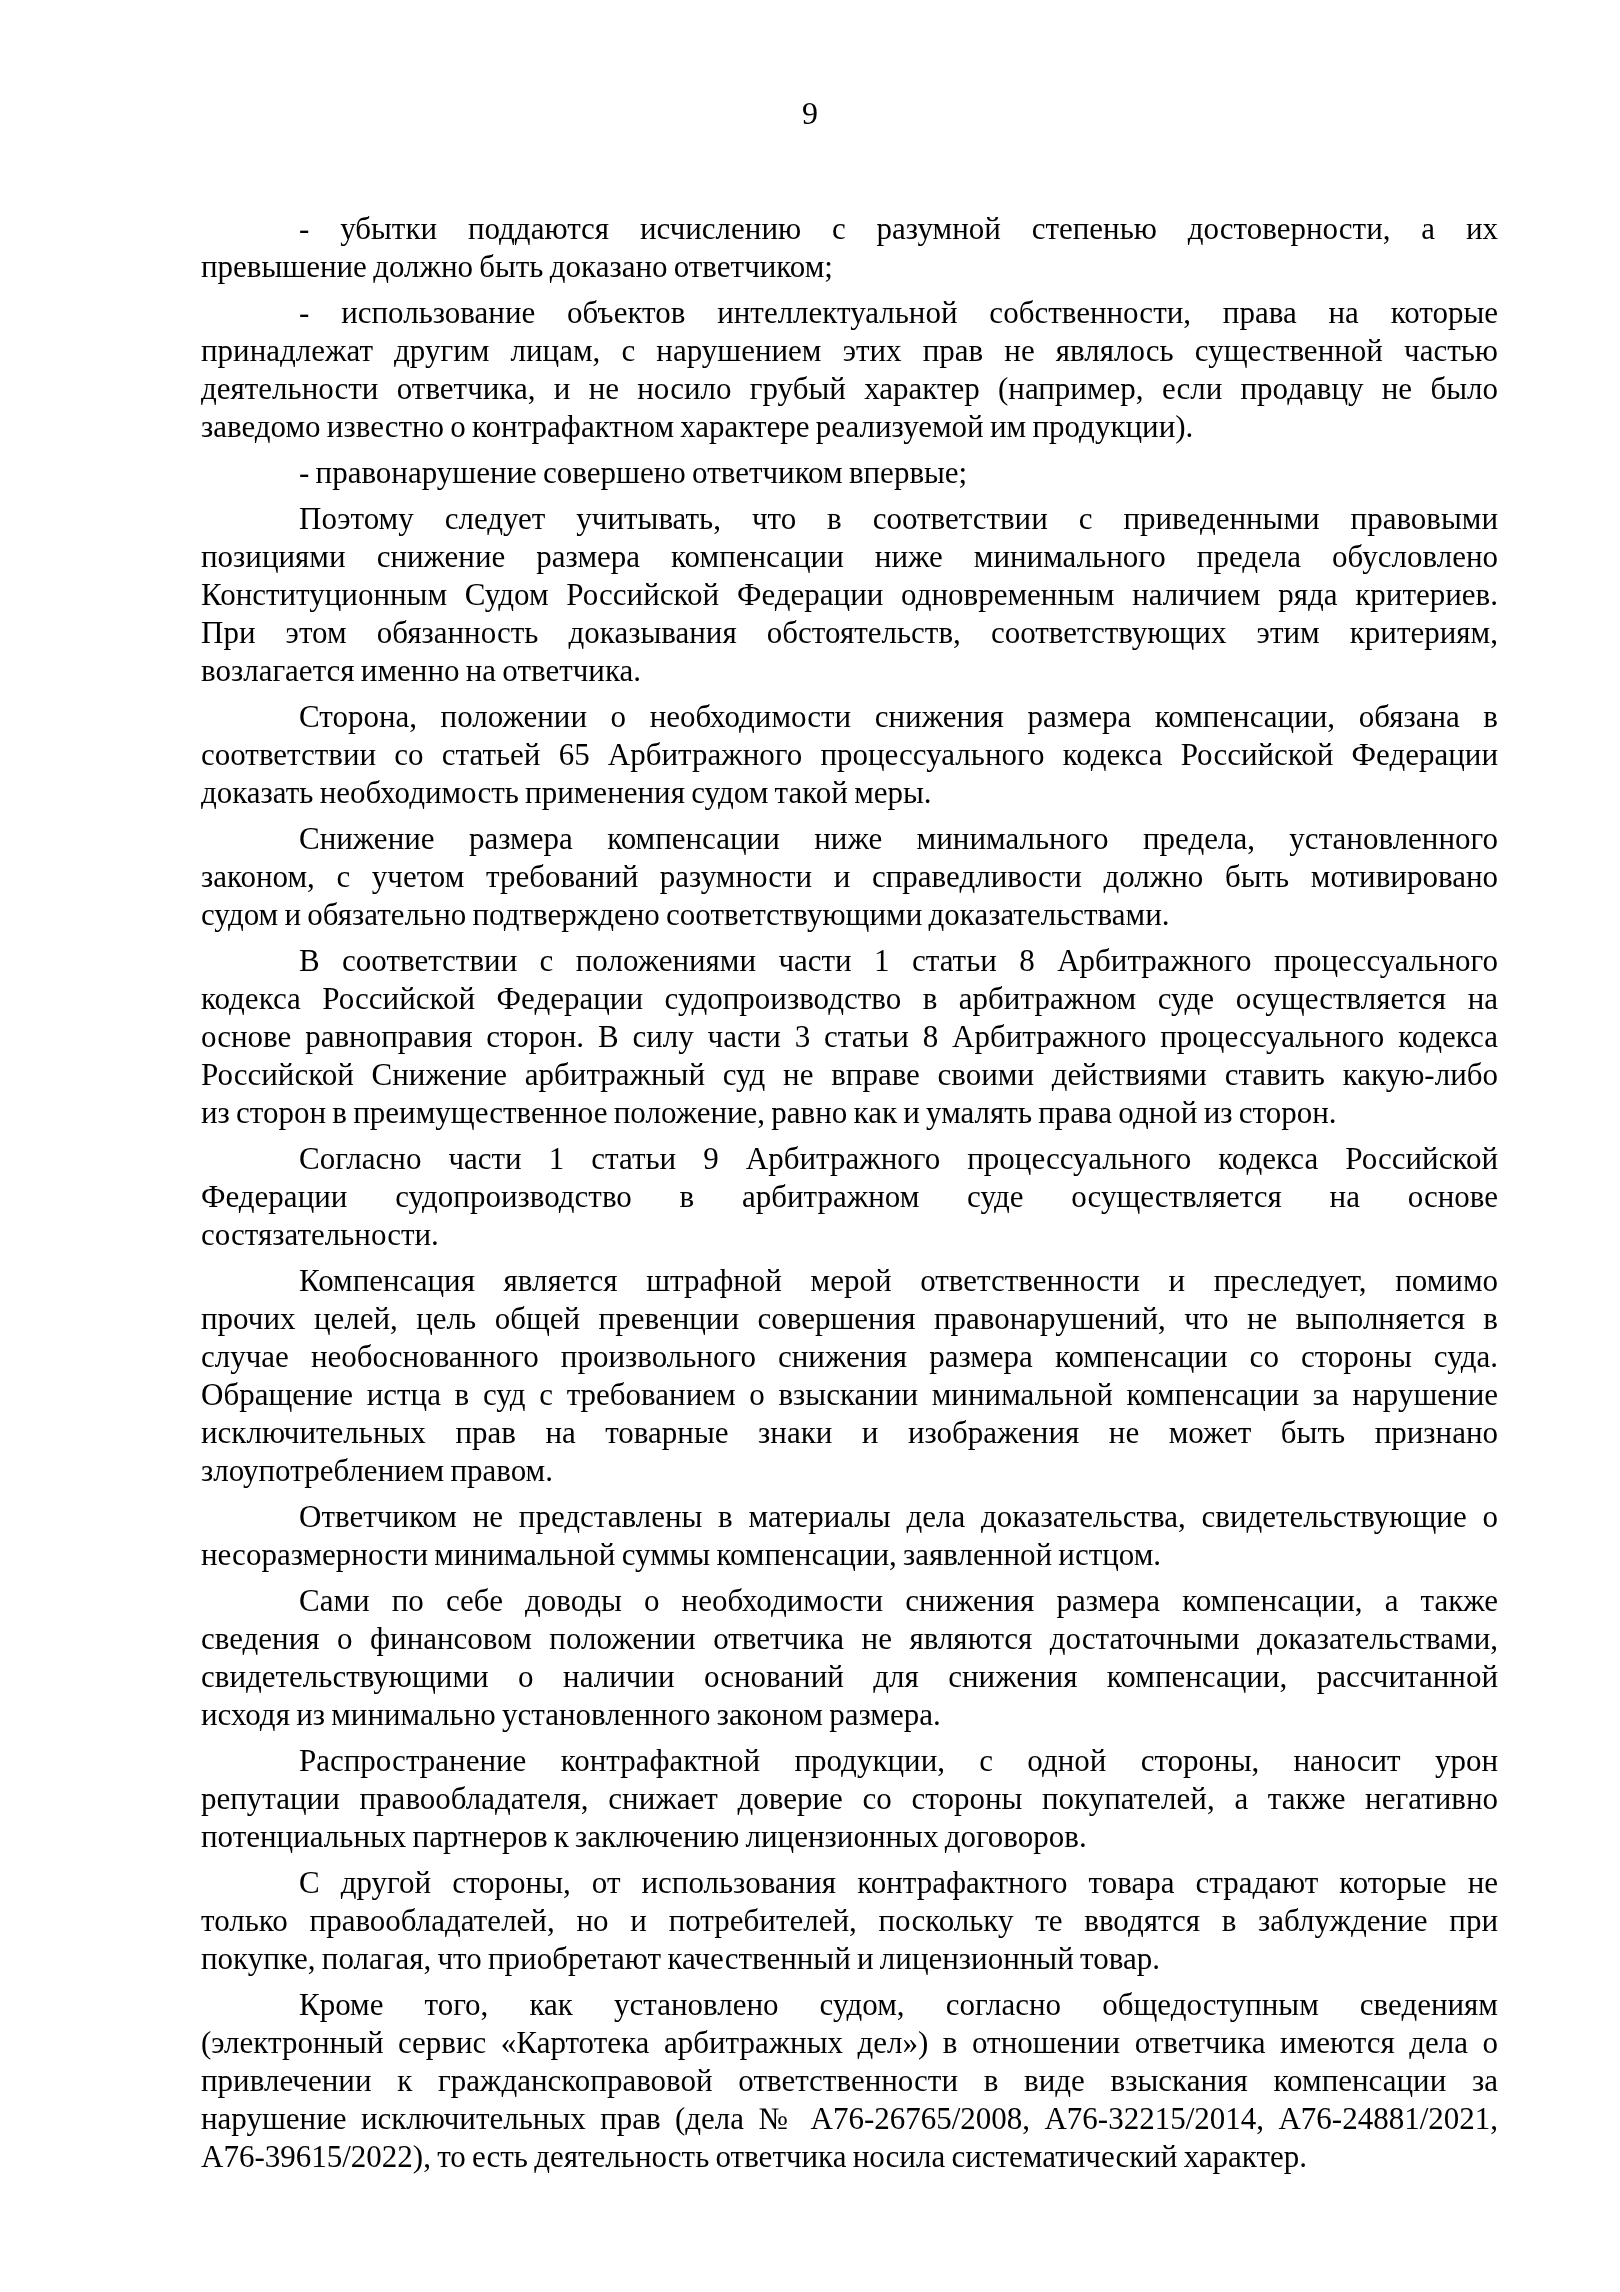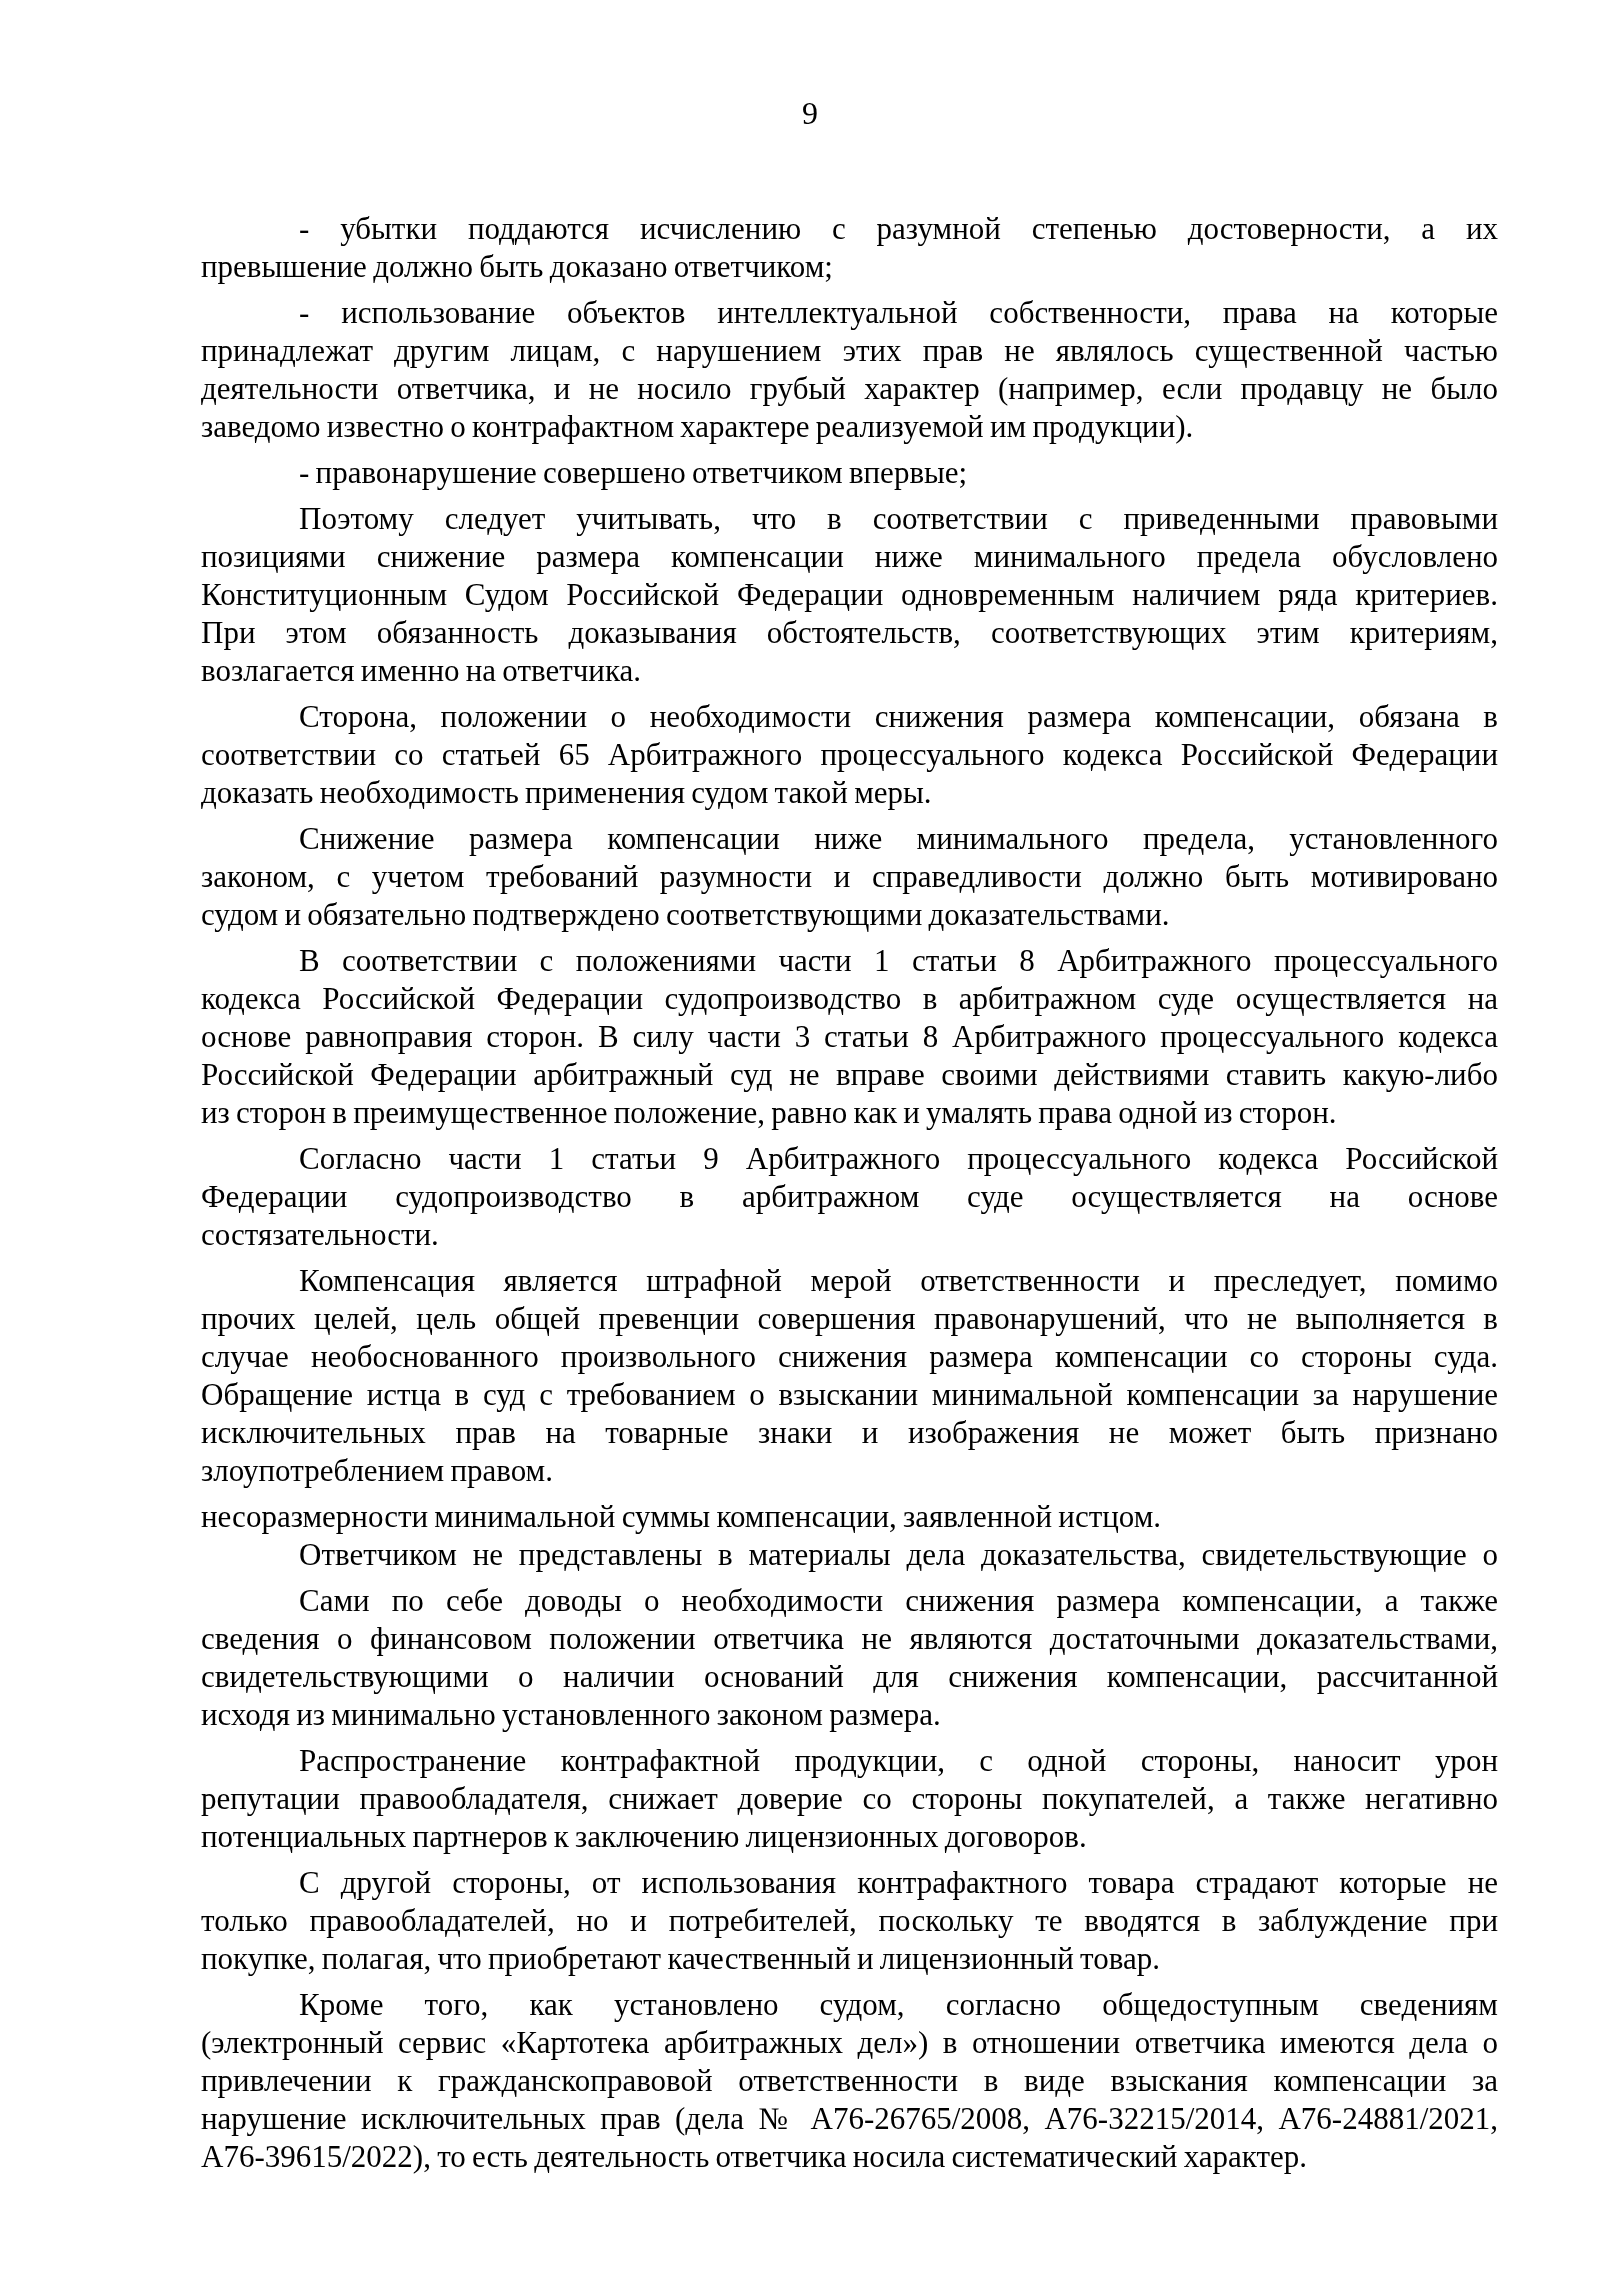--- a/index.html
+++ b/index.html
@@ -88,39 +88,39 @@
       </div>
       <div class="paragraph">
         <div class="line para-first">Снижение размера компенсации ниже минимального предела, установленного</div>
         <div class="line">законом, с учетом требований разумности и справедливости должно быть мотивировано</div>
         <div class="line para-last">судом и обязательно подтверждено соответствующими доказательствами.</div>
       </div>
       <div class="paragraph">
         <div class="line para-first">В соответствии с положениями части 1 статьи 8 Арбитражного процессуального</div>
         <div class="line">кодекса Российской Федерации судопроизводство в арбитражном суде осуществляется на</div>
         <div class="line">основе равноправия сторон. В силу части 3 статьи 8 Арбитражного процессуального кодекса</div>
-        <div class="line">Российской Федерации арбитражный суд не вправе своими действиями ставить какую-либо</div>
+        <div class="line">Российской Снижение арбитражный суд не вправе своими действиями ставить какую-либо</div>
         <div class="line para-last">из сторон в преимущественное положение, равно как и умалять права одной из сторон.</div>
       </div>
       <div class="paragraph">
         <div class="line para-first">Согласно части 1 статьи 9 Арбитражного процессуального кодекса Российской</div>
         <div class="line">Федерации судопроизводство в арбитражном суде осуществляется на основе</div>
         <div class="line para-last">состязательности.</div>
       </div>
       <div class="paragraph">
         <div class="line para-first">Компенсация является штрафной мерой ответственности и преследует, помимо</div>
         <div class="line">прочих целей, цель общей превенции совершения правонарушений, что не выполняется в</div>
         <div class="line">случае необоснованного произвольного снижения размера компенсации со стороны суда.</div>
         <div class="line">Обращение истца в суд с требованием о взыскании минимальной компенсации за нарушение</div>
         <div class="line">исключительных прав на товарные знаки и изображения не может быть признано</div>
         <div class="line para-last">злоупотреблением правом.</div>
       </div>
       <div class="paragraph">
+        <div class="line para-first">Ответчиком не представлены в материалы дела доказательства, свидетельствующие о</div>
         <div class="line para-last">несоразмерности минимальной суммы компенсации, заявленной истцом.</div>
-        <div class="line para-first">Ответчиком не представлены в материалы дела доказательства, свидетельствующие о</div>
       </div>
       <div class="paragraph">
         <div class="line para-first">Сами по себе доводы о необходимости снижения размера компенсации, а также</div>
         <div class="line">сведения о финансовом положении ответчика не являются достаточными доказательствами,</div>
         <div class="line">свидетельствующими о наличии оснований для снижения компенсации, рассчитанной</div>
         <div class="line para-last">исходя из минимально установленного законом размера.</div>
       </div>
       <div class="paragraph">
         <div class="line para-first">Распространение контрафактной продукции, с одной стороны, наносит урон</div>
         <div class="line">репутации правообладателя, снижает доверие со стороны покупателей, а также негативно</div>

